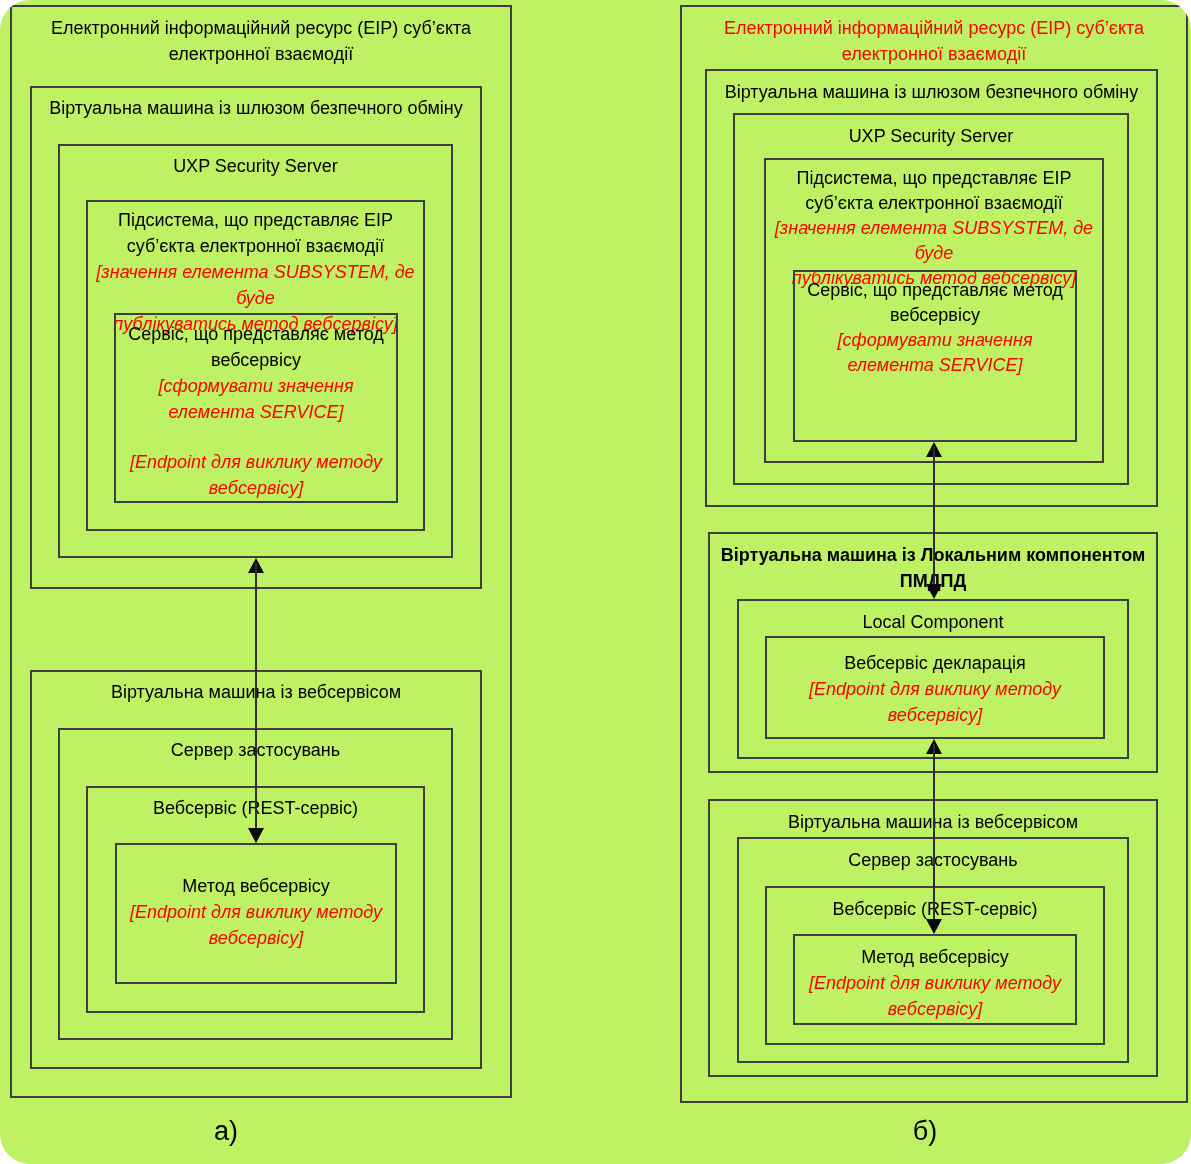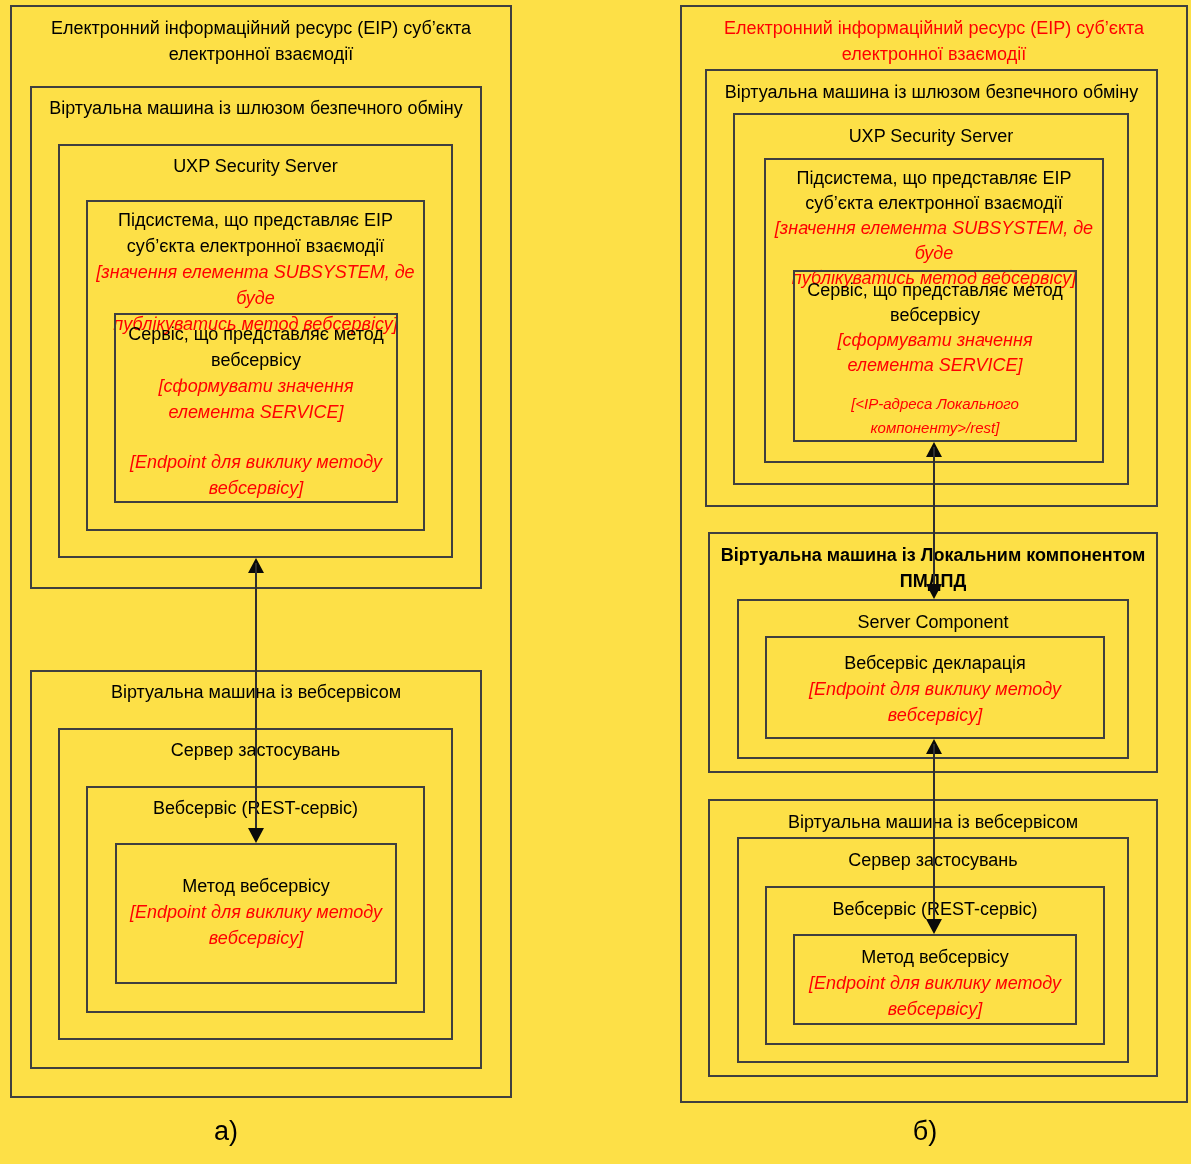--- a/index.html
+++ b/index.html
@@ -1,22 +1,23 @@
 <!DOCTYPE html>
 <html lang="uk"><head>
 <meta charset="utf-8">
 <style>
   html,body{margin:0;padding:0;background:#ffffff;}
   .canvas{
     position:relative;
     width:1191px;height:1164px;
-    background:#fde047;
+    background:#bef264;
     font-family:"Liberation Sans", sans-serif;
     color:#000;
     overflow:hidden;
+    border-radius:30px;
   }
   .box{
     position:absolute;
     border:2px solid #3f3f3f;
     background:transparent;
     box-sizing:border-box;
     text-align:center;
   }
   .t{white-space:pre-line;}
   .title{font-size:18px;line-height:26px;color:#000000;}
@@ -138,31 +139,29 @@
 суб’єкта електронної взаємодії</div>
     <div class="t note">[значення елемента SUBSYSTEM, де буде
 публікуватись метод вебсервісу]</div>
   </div>
 
   <div class="box b-svc">
     <div class="t title">Сервіс, що представляє метод
 вебсервісу</div>
     <div class="t note">[сформувати значення
 елемента SERVICE]</div>
-    <div class="t note small gap14">[&lt;IP-адреса Локального
-компоненту&gt;/rest]</div>
   </div>
 
   <div class="box b-vmloc">
     <div class="t title">Віртуальна машина із Локальним компонентом
 ПМДПД</div>
   </div>
 
   <div class="box b-lc">
-    <div class="t title">Server Component</div>
+    <div class="t title">Local Component</div>
   </div>
 
   <div class="box b-sd">
     <div class="t title">Вебсервіс декларація</div>
     <div class="t note">[Endpoint для виклику методу
 вебсервісу]</div>
   </div>
 
   <div class="box b-vmws">
     <div class="t title">Віртуальна машина із вебсервісом</div>

